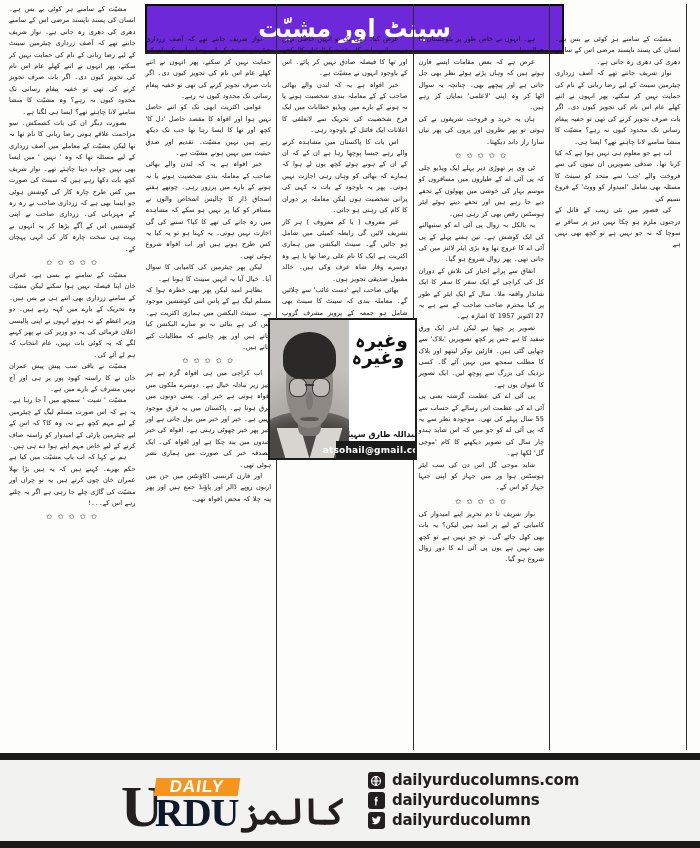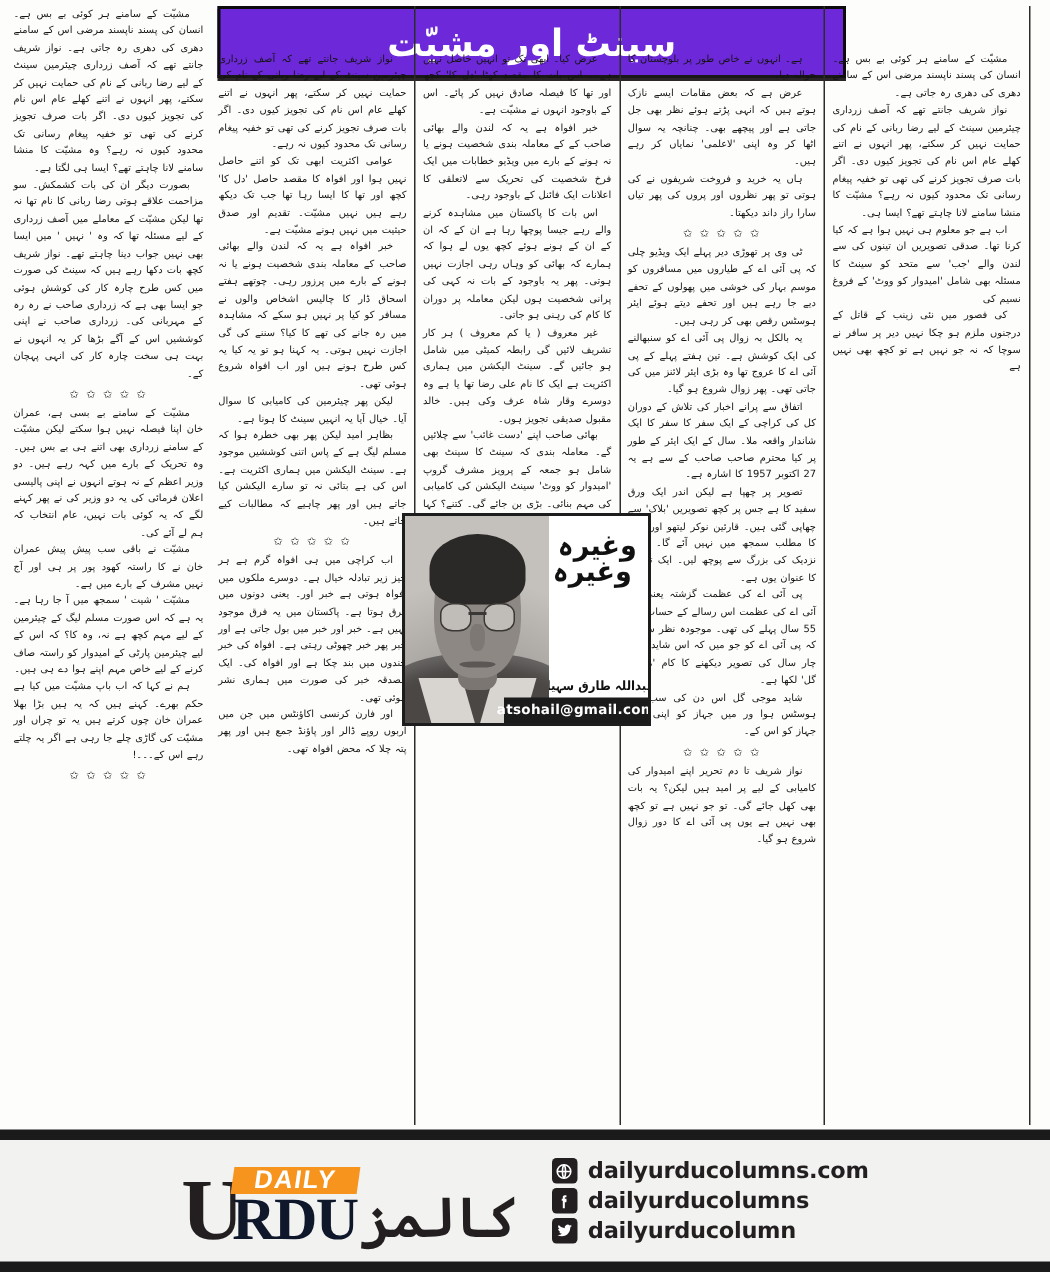--- a/index.html
+++ b/index.html
@@ -103,22 +103,22 @@
     line-height: 13px;
     color: #1b1b1b;
     margin: 1px 0 1px 0;
     direction: ltr;
   }
 
   
   .author-block {
     position: absolute;
     left: 268px;
-    top: 342px;
-    width: 166px;
+    top: 318px;
+    width: 149px;
     height: 142px;
     background: #ffffff;
     border: 2px solid #1d1d1d;
     box-sizing: border-box;
     display: flex;
     flex-direction: row;
     overflow: hidden;
     z-index: 5;
   }
   .author-text-side {
@@ -377,39 +377,39 @@
         <p class="para">غیر معروف ( یا کم معروف ) ہر کار تشریف لائیں گی رابطہ کمیٹی میں شامل ہو جائیں گے۔ سینٹ الیکشن میں ہماری اکثریت ہے ایک کا نام علی رضا تھا یا ہے وہ دوسرے وقار شاہ عرف وکی ہیں۔ خالد مقبول صدیقی تجویز ہوں۔</p>
         <p class="para">بھائی صاحب اپنے 'دست غائب' سے چلائیں گے۔ معاملہ بندی کہ سینٹ کا سینٹ بھی شامل ہو جمعہ کے پرویز مشرف گروپ 'امیدوار کو ووٹ' سینٹ الیکشن کی کامیابی کی مہم بنائی۔ بڑی بن جائے گی۔ کتنے؟ کہا ایسا اتنے ہی اور پوری کھی کہ معاملہ بندی کی نامزدگی ہونے ہونے کی من کوئی شہین رہا۔</p>
         <div class="stars">✩ ✩ ✩ ✩ ✩</div>
         <p class="para">حافظ حسین احمد نے کہا ہے کہ سینٹ الیکشن میں نوٹ کے بدلے ووٹ حاصل کیے گئے یعنی ضمیر کی خرید و فروخت ہوئی لیکن اس طرف کسی کی نظر نہیں۔</p>
       </div>
     </div>
 
     <div class="col below-band">
       <div class="col-inner">
         <p class="para">ہے۔ انہوں نے خاص طور پر بلوچستان کا حوالہ دیا۔</p>
-        <p class="para">عرض ہے کہ بعض مقامات ایسے نازک ہوتے ہیں کہ انہی پڑتے ہوئے نظر بھی جل جاتی ہے اور پیچھے بھی۔ چنانچہ یہ سوال اٹھا کر وہ اپنی 'لاعلمی' نمایاں کر رہے ہیں۔</p>
+        <p class="para">عرض ہے کہ بعض مقامات ایسے فارن ہوتے ہیں کہ وہاں پڑتے ہوئے نظر بھی جل جاتی ہے اور پیچھے بھی۔ چنانچہ یہ سوال اٹھا کر وہ اپنی 'لاعلمی' نمایاں کر رہے ہیں۔</p>
         <p class="para">ہاں یہ خرید و فروخت شریفوں نے کی ہوتی تو پھر نظروں اور پروں کی پھر تیاں سارا راز داند دیکھتا۔</p>
         <div class="stars">✩ ✩ ✩ ✩ ✩</div>
         <p class="para">ٹی وی پر تھوڑی دیر پہلے ایک ویڈیو چلی کہ پی آئی اے کے طیاروں میں مسافروں کو موسم بہار کی خوشی میں پھولوں کے تحفے دیے جا رہے ہیں اور تحفے دیتے ہوئے ایئر ہوسٹس رقص بھی کر رہی ہیں۔</p>
         <p class="para">یہ بالکل بہ زوال پی آئی اے کو سنبھالنے کی ایک کوشش ہے۔ تین ہفتے پہلے کے پی آئی اے کا عروج تھا وہ بڑی ایئر لائنز میں کی جاتی تھی۔ پھر زوال شروع ہو گیا۔</p>
         <p class="para">اتفاق سے پرانے اخبار کی تلاش کے دوران کل کی کراچی کے ایک سفر کا سفر کا ایک شاندار واقعہ ملا۔ سال کے ایک ایئر کے طور پر کیا محترم صاحب صاحب کے سے ہے یہ 27 اکتوبر 1957 کا اشارہ ہے۔</p>
         <p class="para">تصویر پر چھپا ہے لیکن اندر ایک ورق سفید کا ہے جس پر کچھ تصویریں 'بلاک' سے چھاپی گئی ہیں۔ قارئین نوکر لیتھو اور بلاک کا مطلب سمجھ میں نہیں آئے گا۔ کسی نزدیک کی بزرگ سے پوچھ لیں۔ ایک تصویر کا عنوان یوں ہے۔</p>
         <p class="para">پی آئی اے کی عظمت گزشتہ یعنی پی آئی اے کی عظمت اس رسالے کے حساب سے 55 سال پہلے کی تھی۔ موجودہ نظر سے یہ کہ پی آئی اے کو جو میں کہ اس شاید ہندو چار سال کی تصویر دیکھنے کا کام 'موجی گل' لکھا ہے۔</p>
         <p class="para">شاید موجی گل اس دن کی سب ایئر ہوسٹس ہوا ور میں جہاز کو اپنی جنہا جہاز کو اس کے۔</p>
         <div class="stars">✩ ✩ ✩ ✩ ✩</div>
         <p class="para">نواز شریف تا دم تحریر اپنے امیدوار کی کامیابی کے لیے پر امید ہیں لیکن؟ یہ بات بھی کھل جائے گی۔ تو جو نہیں ہے تو کچھ بھی نہیں ہے یوں پی آئی اے کا دور زوال شروع ہو گیا۔</p>
       </div>
     </div>
 
     <div class="col below-band">
       <div class="col-inner">
         <p class="para">مشیّت کے سامنے ہر کوئی بے بس ہے۔ انسان کی پسند ناپسند مرضی اس کے سامنے دھری کی دھری رہ جاتی ہے۔</p>
         <p class="para">نواز شریف جانتے تھے کہ آصف زرداری چیئرمین سینٹ کے لیے رضا ربانی کے نام کی حمایت نہیں کر سکتے، پھر انہوں نے اتنے کھلے عام اس نام کی تجویز کیوں دی۔ اگر بات صرف تجویز کرنے کی تھی تو خفیہ پیغام رسانی تک محدود کیوں نہ رہے؟ مشیّت کا منشا سامنے لانا چاہتے تھے؟ ایسا ہی۔</p>
-        <p class="para">اب ہے جو معلوم ہی نہیں ہوا ہے کہ کیا کرنا تھا۔ صدقی تصویریں ان تینوں کی سے لندن والے 'جب' سے متحد کو سینٹ کا مسئلہ بھی شامل 'امیدوار کو ووٹ' کے فروغ نسیم کی</p>
+        <p class="para">اب ہے جو معلوم ہی نہیں ہوا ہے کہ کیا کرنا تھا۔ صدقی تصویریں ان تینوں کی سے فروخت والے 'جب' سے متحد کو سینٹ کا مسئلہ بھی شامل 'امیدوار کو ووٹ' کے فروغ نسیم کی</p>
         <p class="para">کی فصور میں نئی زینب کے قاتل کے درجنوں ملزم ہو چکا نہیں دیر پر سافر نے سوچا کہ نہ جو نہیں ہے تو کچھ بھی نہیں ہے</p>
       </div>
     </div>
 
   </div>
 
   <div class="author-block">
     <div class="author-text-side">
       <div class="brand-logo">
         <span class="l1">وغیرہ</span>

